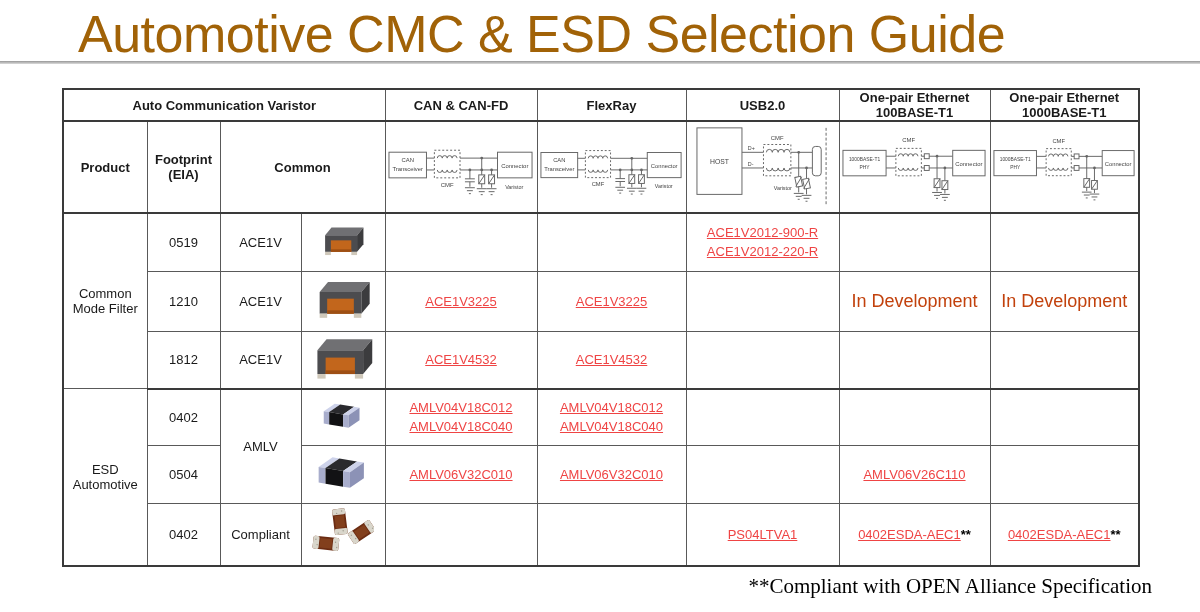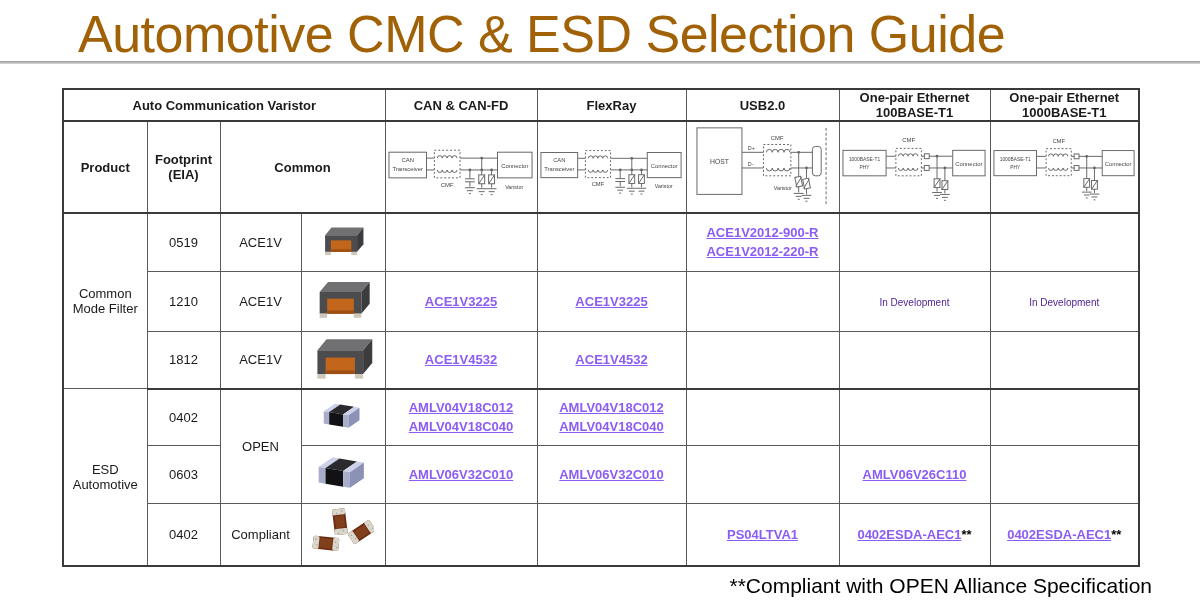--- a/index.html
+++ b/index.html
@@ -24,32 +24,33 @@
     font-size:13px;padding:0 4px;color:#1a1a1a;background:#fff;
   }
   .guide th{font-weight:bold;}
   .bb{border-bottom:2px solid #3a3a3a !important;}
   .h1 th{height:30px;font-size:13px;}
   .h2 th{height:90px;}
   .h2 td{height:90px;padding:0;}
   .rw1{height:58px;} .rw2{height:60px;} .rw3{height:57px;border-radius:12px;}
   .rw4{height:57px;} .rw5{height:58px;} .rw6{height:62px;}
   a.part{
-    display:block;color:#8b5cf6;font-weight:bold;text-decoration:underline;
+    display:block;color:#ef4444;font-weight:normal;text-decoration:underline;
     line-height:19px;cursor:pointer;
   }
   a.part.inline{display:inline;text-align:right;}
   .suffix{color:#000;font-weight:bold;font-size:13px;}
-  .plain{font-size:10px;color:#4c1d95;}
+  .plain{font-size:18px;color:#c2410c;}
   .group-cell{font-size:13px;margin-top:32px;}
   svg text{font-family:"Liberation Sans",sans-serif;fill:#444;}
   .diag{display:block;margin:0 auto;}
   .foot-note{
     position:absolute;right:48px;top:574px;font-size:21px;color:#000;
     white-space:nowrap;
+    font-family:Liberation Serif, serif;
   }
 </style>
 </head>
 <body>
 
 <div class="page-title">Automotive CMC &amp; ESD Selection Guide</div>
 <div class="title-rule"></div>
 
 <table class="guide">
   <colgroup>
@@ -301,21 +302,21 @@
       <a class="part">ACE1V4532</a>
     </td>
     <td class="bb"></td>
     <td class="bb"></td>
     <td class="bb"></td>
   </tr>
 
   <tr class="rw4">
     <td rowspan="3" class="group-cell">ESD Automotive</td>
     <td>0402</td>
-    <td rowspan="2">OPEN</td>
+    <td rowspan="2">AMLV</td>
     <td>
       <svg width="44" height="32" viewBox="0 0 64 46">
         <polygon points="4,16 20,5 27.9,6.3 11.9,17.3" fill="#cdd2ea"></polygon>
         <polygon points="11.9,17.3 27.9,6.3 48.1,9.7 32.1,20.7" fill="#2a2a2e"></polygon>
         <polygon points="32.1,20.7 48.1,9.7 56,11 40,22" fill="#cdd2ea"></polygon>
         <polygon points="4,16 11.9,17.3 11.9,35.3 4,34" fill="#a8adcc"></polygon>
         <polygon points="11.9,17.3 32.1,20.7 32.1,38.7 11.9,35.3" fill="#121214"></polygon>
         <polygon points="32.1,20.7 40,22 40,40 32.1,38.7" fill="#a8adcc"></polygon>
         <polygon points="40,22 56,11 56,29 40,40" fill="#8c92b6"></polygon>
       </svg>
@@ -327,21 +328,21 @@
     <td>
       <a class="part">AMLV04V18C012</a>
       <a class="part">AMLV04V18C040</a>
     </td>
     <td></td>
     <td></td>
     <td></td>
   </tr>
 
   <tr class="rw5">
-    <td>0603</td>
+    <td>0504</td>
     <td>
       <svg width="56" height="40" viewBox="0 0 64 46">
         <polygon points="4,16 20,5 27.9,6.3 11.9,17.3" fill="#cdd2ea"></polygon>
         <polygon points="11.9,17.3 27.9,6.3 48.1,9.7 32.1,20.7" fill="#2a2a2e"></polygon>
         <polygon points="32.1,20.7 48.1,9.7 56,11 40,22" fill="#cdd2ea"></polygon>
         <polygon points="4,16 11.9,17.3 11.9,35.3 4,34" fill="#a8adcc"></polygon>
         <polygon points="11.9,17.3 32.1,20.7 32.1,38.7 11.9,35.3" fill="#121214"></polygon>
         <polygon points="32.1,20.7 40,22 40,40 32.1,38.7" fill="#a8adcc"></polygon>
         <polygon points="40,22 56,11 56,29 40,40" fill="#8c92b6"></polygon>
       </svg>

